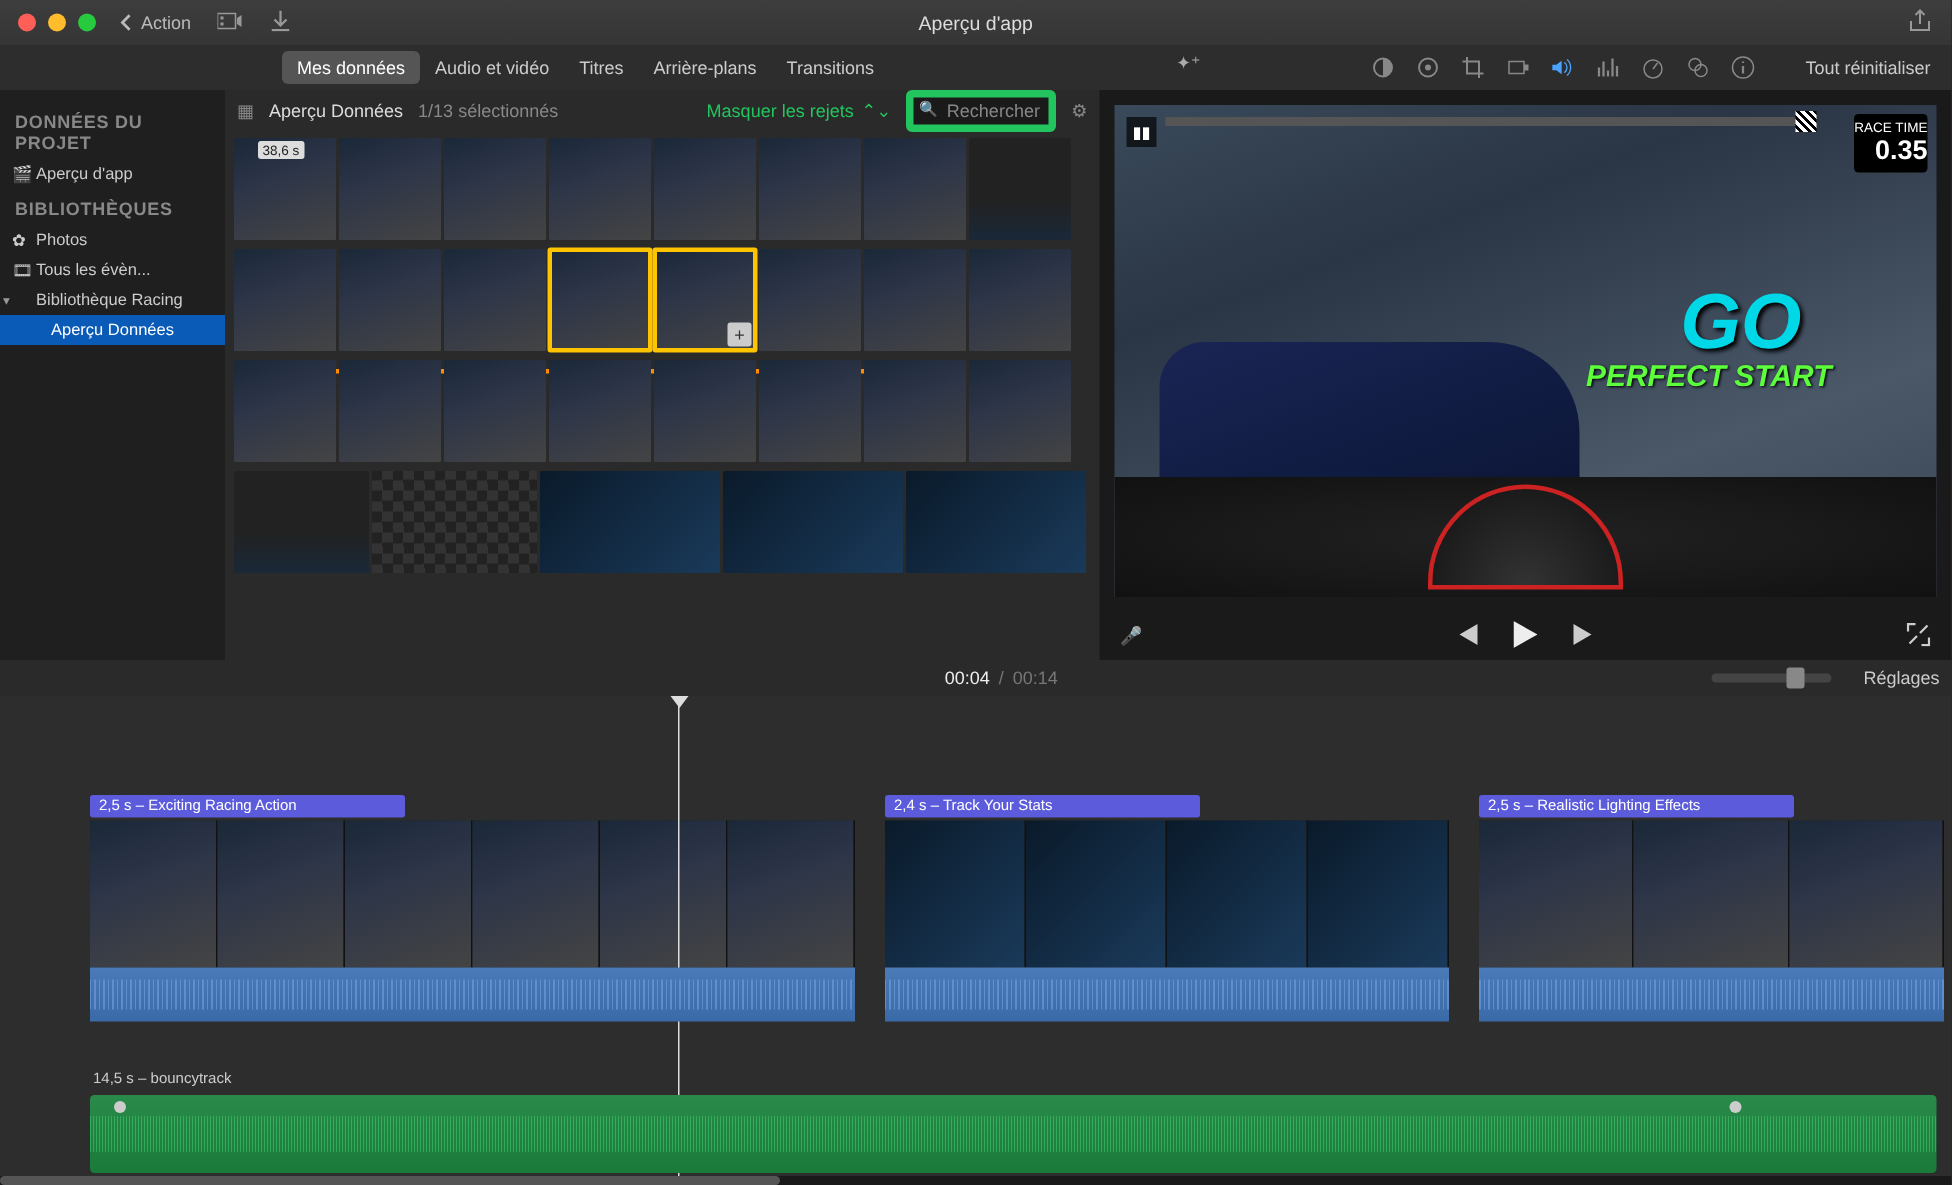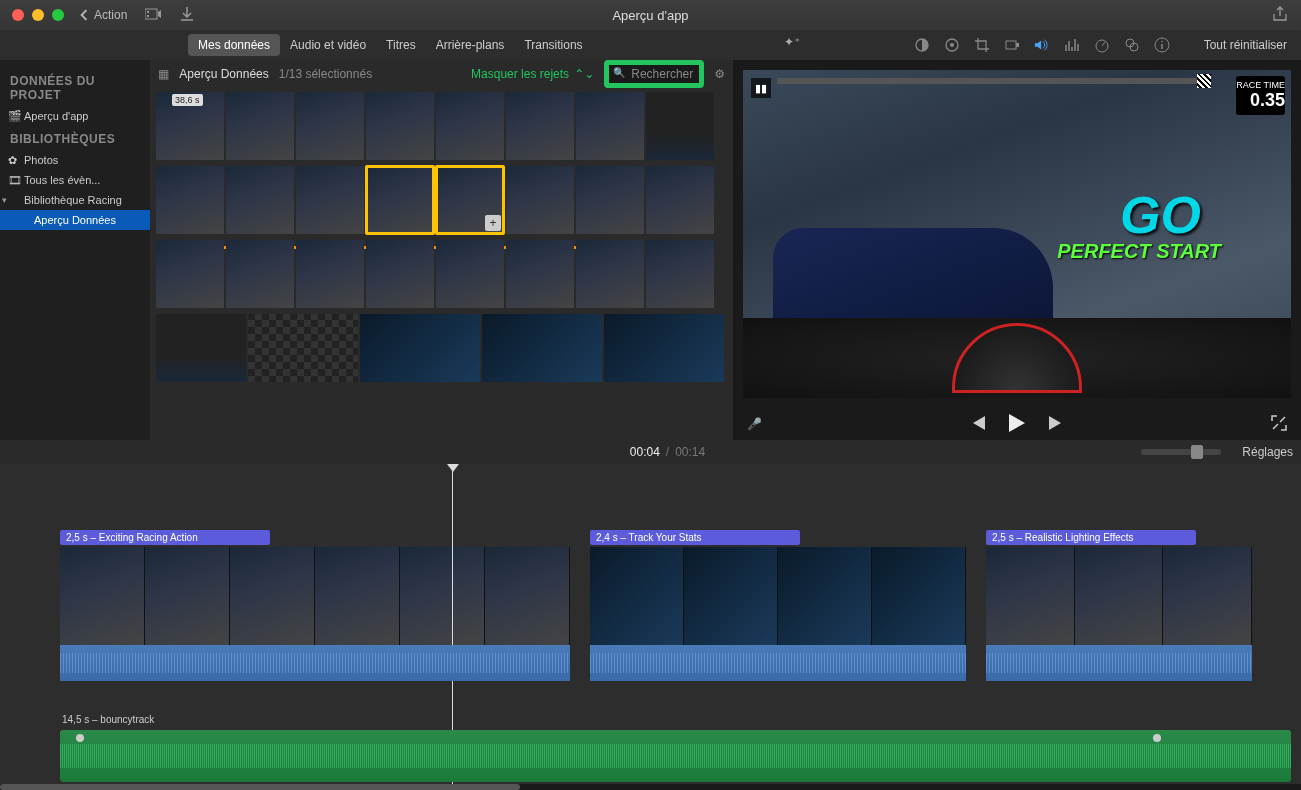--- a/index.html
+++ b/index.html
@@ -349,21 +349,21 @@
     <div class="tl-clip" style="width:376px">
       <div class="tl-title">2,4 s – Track Your Stats</div>
       <div class="tl-vid stats">
           <div class="fr"></div>
           <div class="fr"></div>
           <div class="fr"></div>
           <div class="fr"></div>
         </div>
       <div class="tl-aud"></div>
     </div>
-    <div class="tl-clip" style="width:266px">
+    <div class="tl-clip" style="width:310px">
       <div class="tl-title">2,5 s – Realistic Lighting Effects</div>
       <div class="tl-vid">
           <div class="fr"></div>
           <div class="fr"></div>
           <div class="fr"></div>
         </div>
       <div class="tl-aud"></div>
     </div>
   </div>
 

